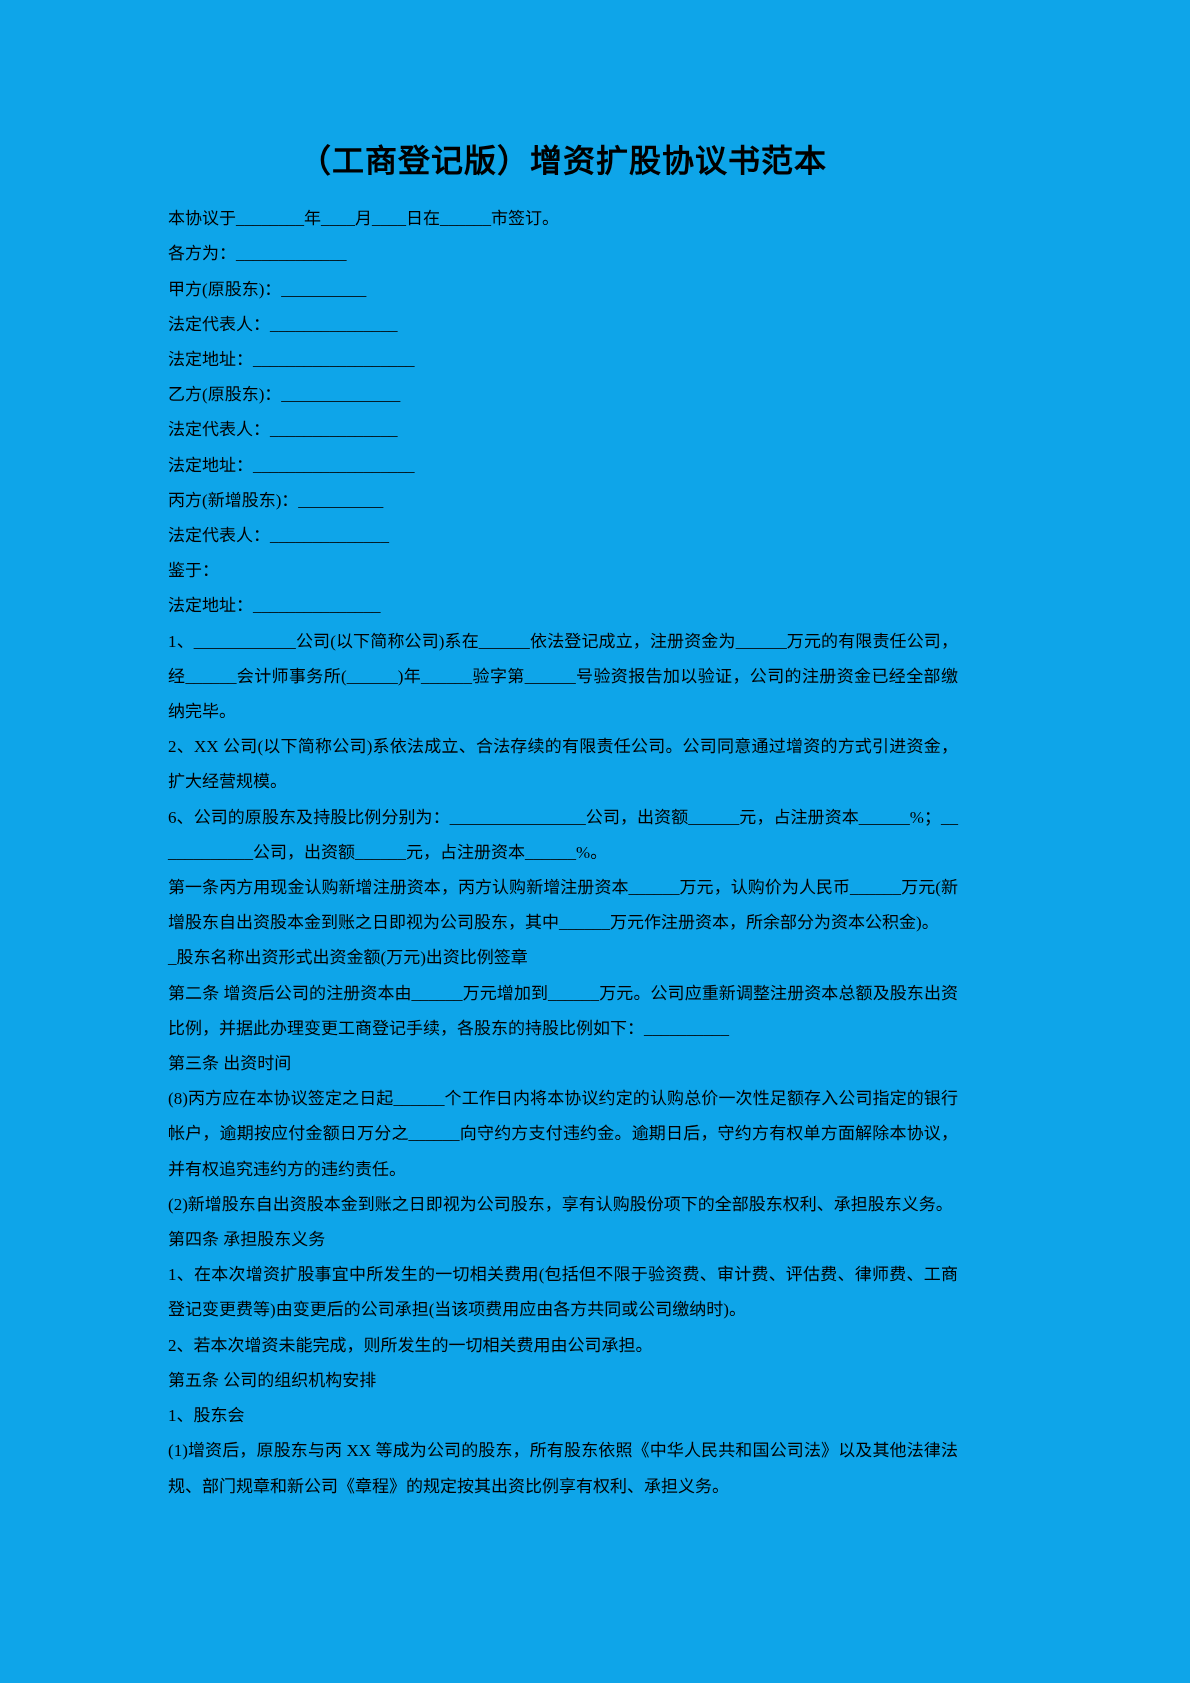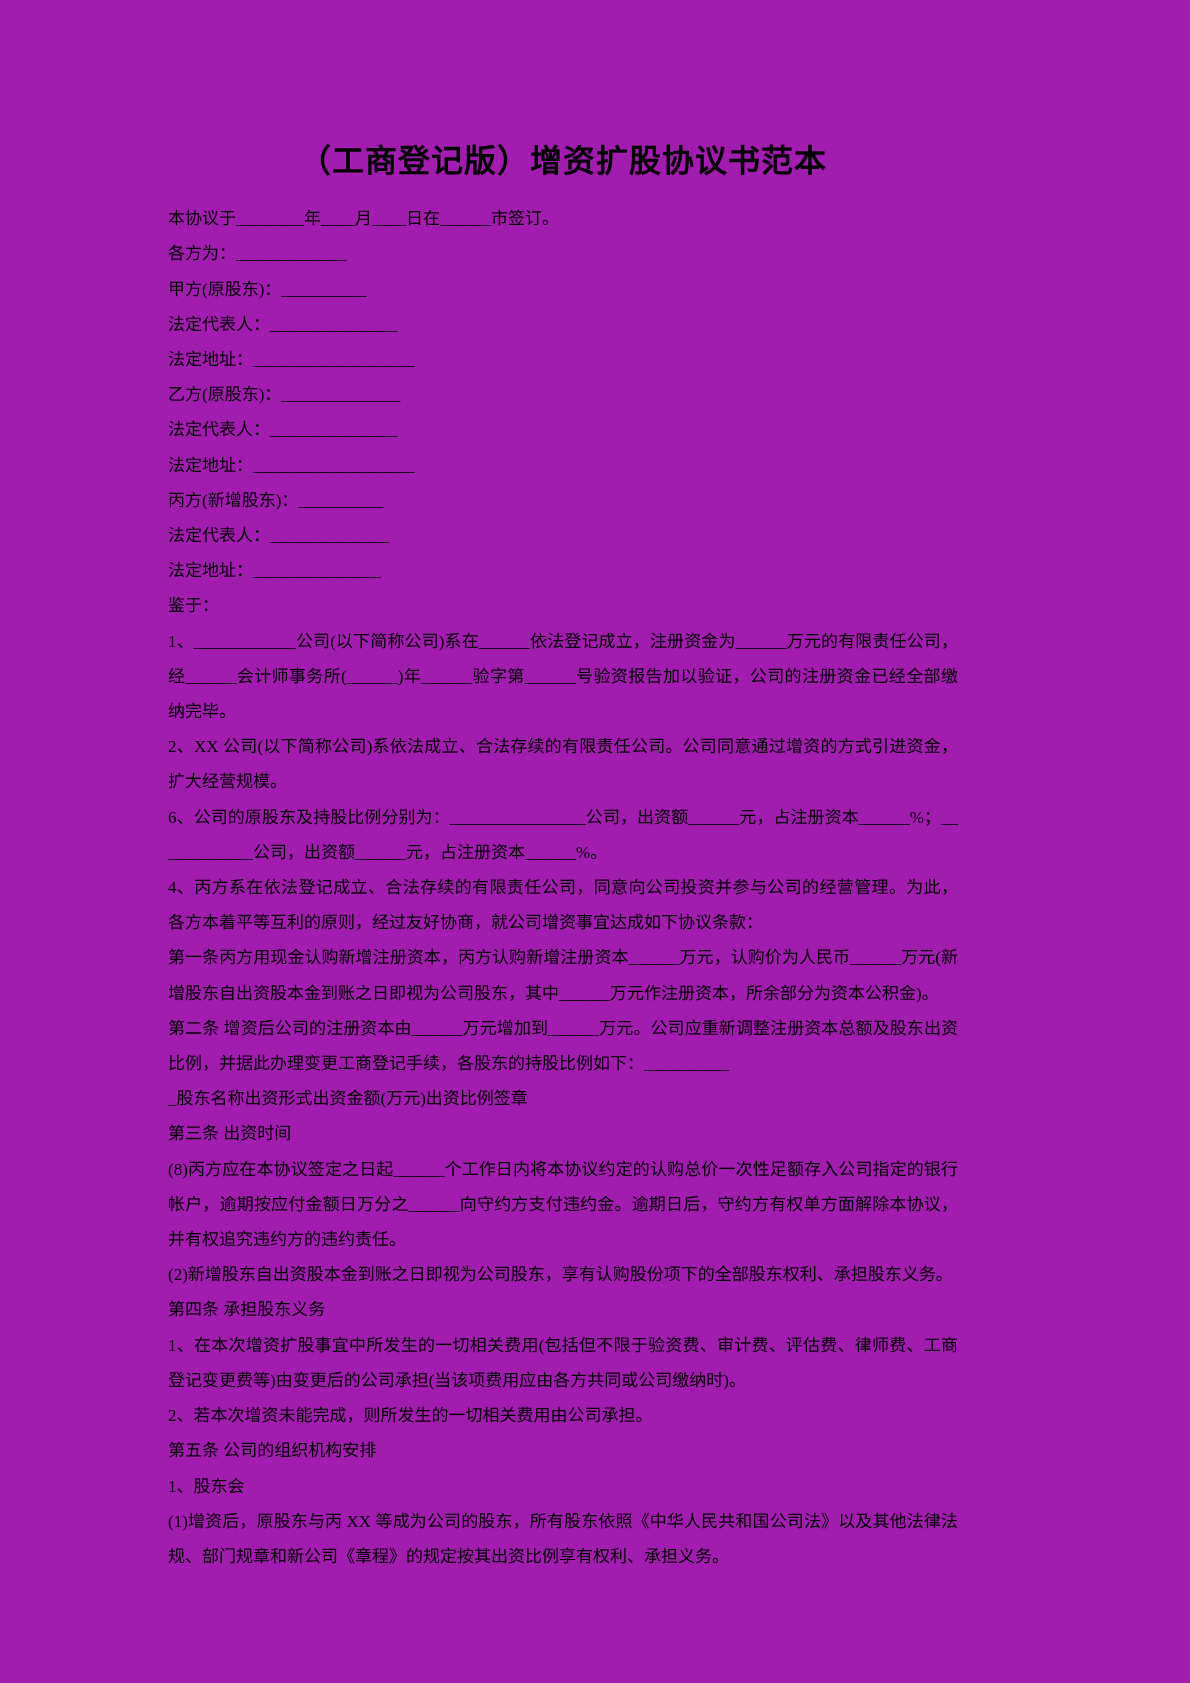--- a/index.html
+++ b/index.html
@@ -4,21 +4,21 @@
 <style>
   html, body {
     margin: 0;
     padding: 0;
     background: #ffffff;
   }
   .page {
     position: relative;
     width: 1190px;
     height: 1683px;
-    background: #a21caf;
+    background: #0ea5e9;
     margin: 0 auto;
     overflow: hidden;
     font-family: "Liberation Serif", "DejaVu Serif", serif;
     color: #000000;
   }
   .content {
     position: absolute;
     left: 168px;
     top: 140px;
     width: 790px;
@@ -61,29 +61,28 @@
     <p class="para nowrap">本协议于________年____月____日在______市签订。</p>
     <p class="para nowrap">各方为：_____________</p>
     <p class="para nowrap">甲方(原股东)：__________</p>
     <p class="para nowrap">法定代表人：_______________</p>
     <p class="para nowrap">法定地址：___________________</p>
     <p class="para nowrap">乙方(原股东)：______________</p>
     <p class="para nowrap">法定代表人：_______________</p>
     <p class="para nowrap">法定地址：___________________</p>
     <p class="para nowrap">丙方(新增股东)：__________</p>
     <p class="para nowrap">法定代表人：______________</p>
+    <p class="para nowrap">鉴于：</p>
     <p class="para nowrap">法定地址：_______________</p>
-    <p class="para nowrap">鉴于：</p>
     <p class="para">1、____________公司(以下简称公司)系在______依法登记成立，注册资金为______万元的有限责任公司，经______会计师事务所(______)年______验字第______号验资报告加以验证，公司的注册资金已经全部缴纳完毕。</p>
     <p class="para">2、XX 公司(以下简称公司)系依法成立、合法存续的有限责任公司。公司同意通过增资的方式引进资金，扩大经营规模。</p>
     <p class="para">6、公司的原股东及持股比例分别为：________________公司，出资额______元，占注册资本______%；____________公司，出资额______元，占注册资本______%。</p>
-    <p class="para">4、丙方系在依法登记成立、合法存续的有限责任公司，同意向公司投资并参与公司的经营管理。为此，各方本着平等互利的原则，经过友好协商，就公司增资事宜达成如下协议条款：</p>
     <p class="para">第一条丙方用现金认购新增注册资本，丙方认购新增注册资本______万元，认购价为人民币______万元(新增股东自出资股本金到账之日即视为公司股东，其中______万元作注册资本，所余部分为资本公积金)。</p>
+    <p class="para nowrap">_股东名称出资形式出资金额(万元)出资比例签章</p>
     <p class="para">第二条  增资后公司的注册资本由______万元增加到______万元。公司应重新调整注册资本总额及股东出资比例，并据此办理变更工商登记手续，各股东的持股比例如下：__________</p>
-    <p class="para nowrap">_股东名称出资形式出资金额(万元)出资比例签章</p>
     <p class="para nowrap">第三条  出资时间</p>
     <p class="para">(8)丙方应在本协议签定之日起______个工作日内将本协议约定的认购总价一次性足额存入公司指定的银行帐户，逾期按应付金额日万分之______向守约方支付违约金。逾期日后，守约方有权单方面解除本协议，并有权追究违约方的违约责任。</p>
     <p class="para">(2)新增股东自出资股本金到账之日即视为公司股东，享有认购股份项下的全部股东权利、承担股东义务。</p>
     <p class="para nowrap">第四条  承担股东义务</p>
     <p class="para">1、在本次增资扩股事宜中所发生的一切相关费用(包括但不限于验资费、审计费、评估费、律师费、工商登记变更费等)由变更后的公司承担(当该项费用应由各方共同或公司缴纳时)。</p>
     <p class="para nowrap">2、若本次增资未能完成，则所发生的一切相关费用由公司承担。</p>
     <p class="para nowrap">第五条  公司的组织机构安排</p>
     <p class="para nowrap">1、股东会</p>
     <p class="para">(1)增资后，原股东与丙 XX 等成为公司的股东，所有股东依照《中华人民共和国公司法》以及其他法律法规、部门规章和新公司《章程》的规定按其出资比例享有权利、承担义务。</p>
 

